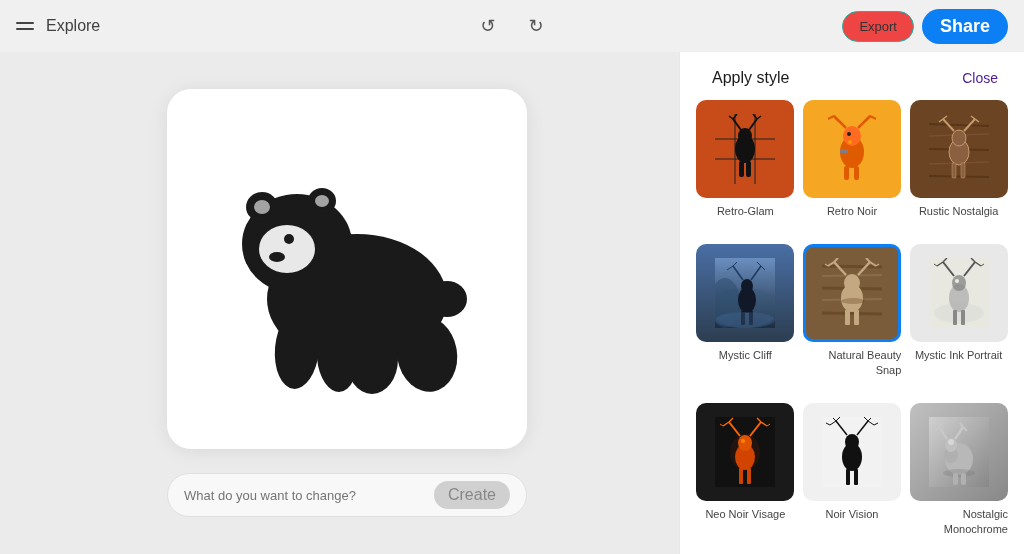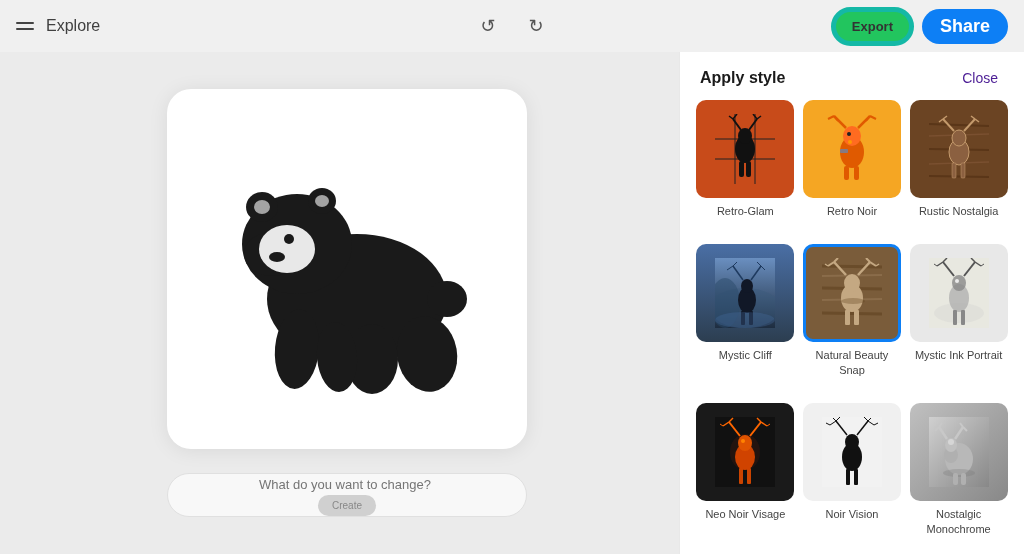--- a/index.html
+++ b/index.html
@@ -68,27 +68,26 @@
       color: #555;
     }
     .header-right {
       margin-left: auto;
       display: flex;
       gap: 8px;
       align-items: center;
     }
     .export-btn {
       padding: 7px 16px;
-      border: 5px solid #14b8a6;
+      border: 1px solid #14b8a6;
       border-radius: 20px;
-      background: #22c55e;
+      background: #ef4444;
       font-size: 13px;
       cursor: pointer;
       color: #333;
-      font-weight: bold;
     }
     .share-btn {
       padding: 7px 18px;
       border: none;
       border-radius: 20px;
       background: #0d7ff5;
       color: #fff;
       font-size: 18px;
       font-weight: 600;
       cursor: pointer;
@@ -124,37 +123,36 @@
     .prompt-bar {
       margin-top: 24px;
       width: 360px;
       height: 44px;
       background: #f8f8f8;
       border-radius: 22px;
       display: flex;
       align-items: center;
       padding: 0 16px;
       border: 1px solid #e0e0e0;
-      flex-direction: column;
     }
     .prompt-input {
       flex: 1;
       border: none;
       background: transparent;
       font-size: 13px;
       color: #999;
       outline: none;
     }
     .create-btn {
       padding: 5px 14px;
       border: none;
       border-radius: 16px;
       background: #d0d0d0;
       color: #888;
-      font-size: 10px;
+      font-size: 16px;
       cursor: pointer;
     }
 
     
     .style-panel {
       position: absolute;
       top: 52px;
       right: 0;
       width: 345px;
       bottom: 0;
@@ -164,22 +162,23 @@
       flex-direction: column;
     }
     .style-panel-header {
       display: flex;
       align-items: center;
       justify-content: space-between;
       padding: 16px 20px 12px;
     }
     .style-panel-title {
       font-size: 16px;
-      font-weight: 700;
+      font-weight: 400;
       color: #1a1a1a;
+      margin-left: 12px;
     }
     .close-btn {
       background: none;
       border: none;
       font-size: 14px;
       color: #4c1d95;
       cursor: pointer;
       padding: 2px 6px;
     }
 
@@ -201,21 +200,21 @@
       width: 98px;
       height: 98px;
       border-radius: 10px;
       overflow: hidden;
       margin-bottom: 6px;
       position: relative;
     }
     .style-label {
       font-size: 11px;
       color: #444;
-      text-align: center;
+      text-align: right;
       line-height: 1.3;
     }
 
     
     .thumb-retro-glam {
       background: #c84b1a;
       display: flex;
       align-items: center;
       justify-content: center;
     }

